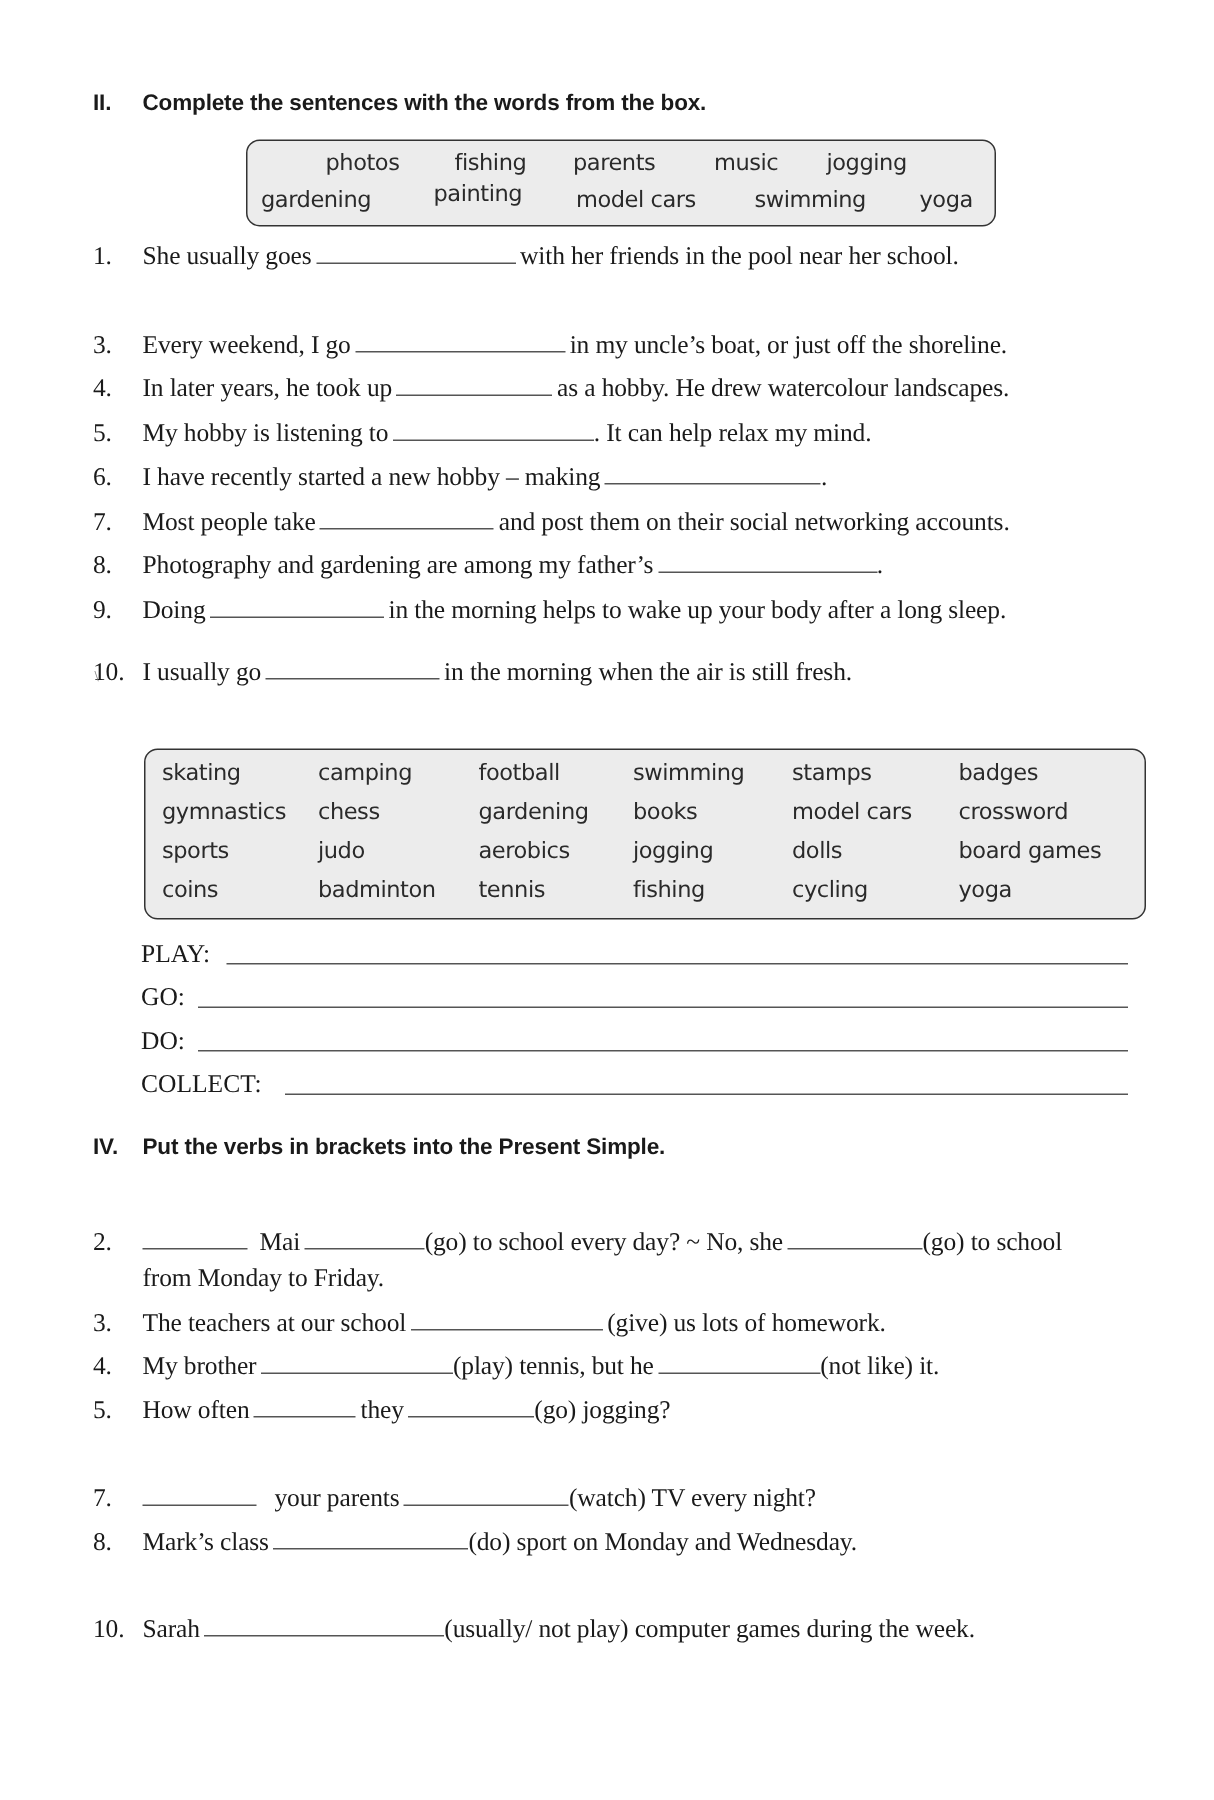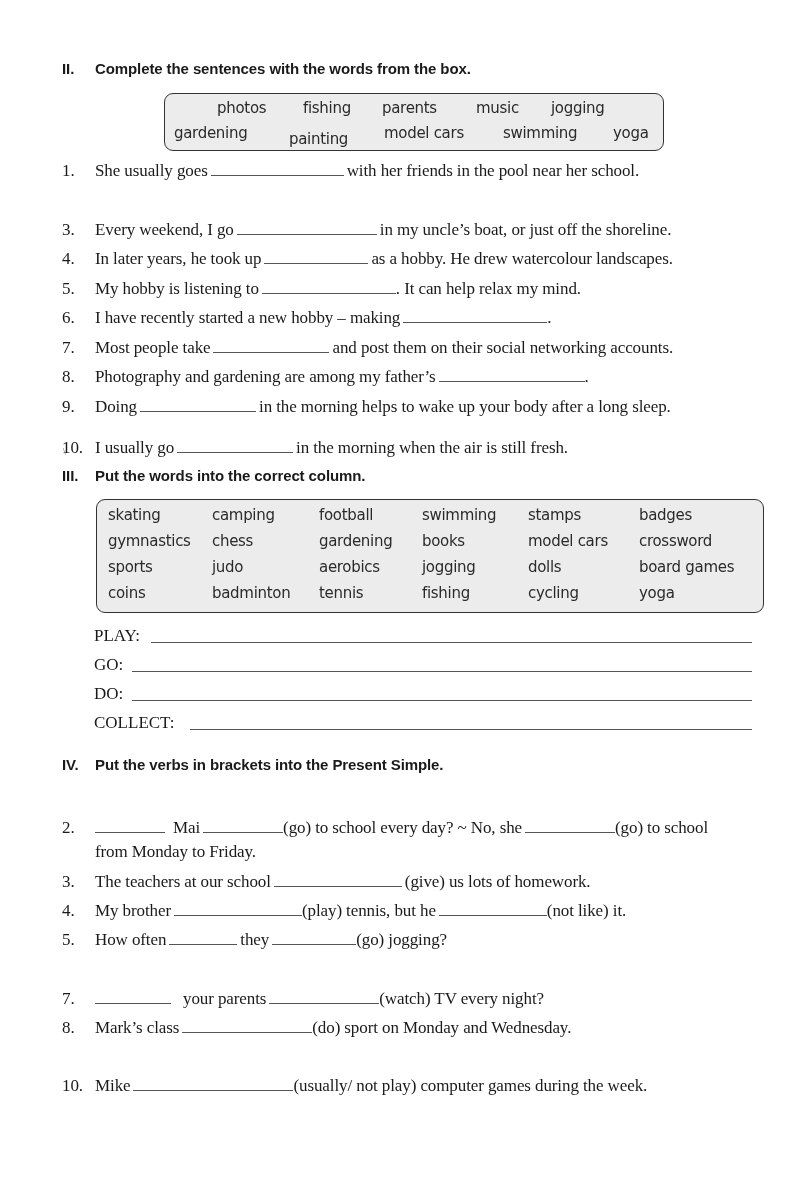--- a/index.html
+++ b/index.html
@@ -34,40 +34,37 @@
     <span class="roman">II.</span><span>Complete the sentences with the words from the box.</span>
   </div>
 
   <div class="wordbox" style="left:164px; top:93px; width:498px; height:56px;">
     <span class="cell" style="left:52px; top:5px;">photos</span>
     <span class="cell" style="left:138px; top:5px;">fishing</span>
     <span class="cell" style="left:217px; top:5px;">parents</span>
     <span class="cell" style="left:311px; top:5px;">music</span>
     <span class="cell" style="left:386px; top:5px;">jogging</span>
     <span class="cell" style="left:9px; top:30px;">gardening</span>
-    <span class="cell" style="left:124px; top:36px;">painting</span>
+    <span class="cell" style="left:124px; top:26px;">painting</span>
     <span class="cell" style="left:219px; top:30px;">model cars</span>
     <span class="cell" style="left:338px; top:30px;">swimming</span>
     <span class="cell" style="left:448px; top:30px;">yoga</span>
   </div>
 
   <div class="q" style="top:161px;"><span class="num">1.</span><span>She usually goes</span><span class="blank" style="width:133px;"></span><span>with her friends in the pool near her school.</span></div>
   <div class="q" style="top:220px;"><span class="num">3.</span><span>Every weekend, I go</span><span class="blank" style="width:140px;"></span><span>in my uncle’s boat, or just off the shoreline.</span></div>
   <div class="q" style="top:249px;"><span class="num">4.</span><span>In later years, he took up</span><span class="blank" style="width:104px;"></span><span>as a hobby. He drew watercolour landscapes.</span></div>
   <div class="q" style="top:279px;"><span class="num">5.</span><span>My hobby is listening to</span><span class="blank" style="width:134px; margin-right:0;"></span><span>. It can help relax my mind.</span></div>
   <div class="q" style="top:308px;"><span class="num">6.</span><span>I have recently started a new hobby – making</span><span class="blank" style="width:144px; margin-right:0;"></span><span>.</span></div>
   <div class="q" style="top:338px;"><span class="num">7.</span><span>Most people take</span><span class="blank" style="width:116px;"></span><span>and post them on their social networking accounts.</span></div>
   <div class="q" style="top:367px;"><span class="num">8.</span><span>Photography and gardening are among my father’s</span><span class="blank" style="width:146px; margin-right:0;"></span><span>.</span></div>
   <div class="q" style="top:397px;"><span class="num">9.</span><span>Doing</span><span class="blank" style="width:116px;"></span><span>in the morning helps to wake up your body after a long sleep.</span></div>
   <div class="q" style="top:438px;"><span class="num">10.</span><span>I usually go</span><span class="blank" style="width:116px;"></span><span>in the morning when the air is still fresh.</span></div>
   <div class="scanmark">\</div>
 
-  <div class="heading" style="top:467px;">
-    <span class="roman">III.</span><span>Put the words into the correct column.</span>
-  </div>
 
   <div class="wordbox" style="left:96px; top:499px; width:666px; height:112px;">
 
     <span class="cell" style="left:11px; top:6px;">skating</span>
     <span class="cell" style="left:115px; top:6px;">camping</span>
     <span class="cell" style="left:222px; top:6px;">football</span>
     <span class="cell" style="left:325px; top:6px;">swimming</span>
     <span class="cell" style="left:431px; top:6px;">stamps</span>
     <span class="cell" style="left:542px; top:6px;">badges</span>
 
@@ -122,15 +119,15 @@
   <div class="q" style="top:901px;"><span class="num">4.</span><span>My brother</span><span class="blank" style="width:128px; margin-right:0;"></span><span>(play) tennis, but he</span><span class="blank" style="width:108px; margin-right:0;"></span><span>(not like) it.</span></div>
 
   <div class="q" style="top:930px;"><span class="num">5.</span><span>How often</span><span class="blank" style="width:68px;"></span><span>they</span><span class="blank" style="width:84px; margin-right:0;"></span><span>(go) jogging?</span></div>
 
 
   <div class="q" style="top:989px;"><span class="num">7.</span><span class="blank" style="width:76px; margin-left:0; margin-right:12px;"></span><span>your parents</span><span class="blank" style="width:110px; margin-right:0;"></span><span>(watch) TV every night?</span></div>
 
   <div class="q" style="top:1018px;"><span class="num">8.</span><span>Mark’s class</span><span class="blank" style="width:130px; margin-right:0;"></span><span>(do) sport on Monday and Wednesday.</span></div>
 
 
-  <div class="q" style="top:1076px;"><span class="num">10.</span><span>Mike</span><span class="blank" style="width:160px; margin-right:0;"></span><span>(usually/ not play) computer games during the week.</span></div>
+  <div class="q" style="top:1076px;"><span class="num">10.</span><span>Sarah</span><span class="blank" style="width:160px; margin-right:0;"></span><span>(usually/ not play) computer games during the week.</span></div>
 
 </div>
 
 </body></html>

